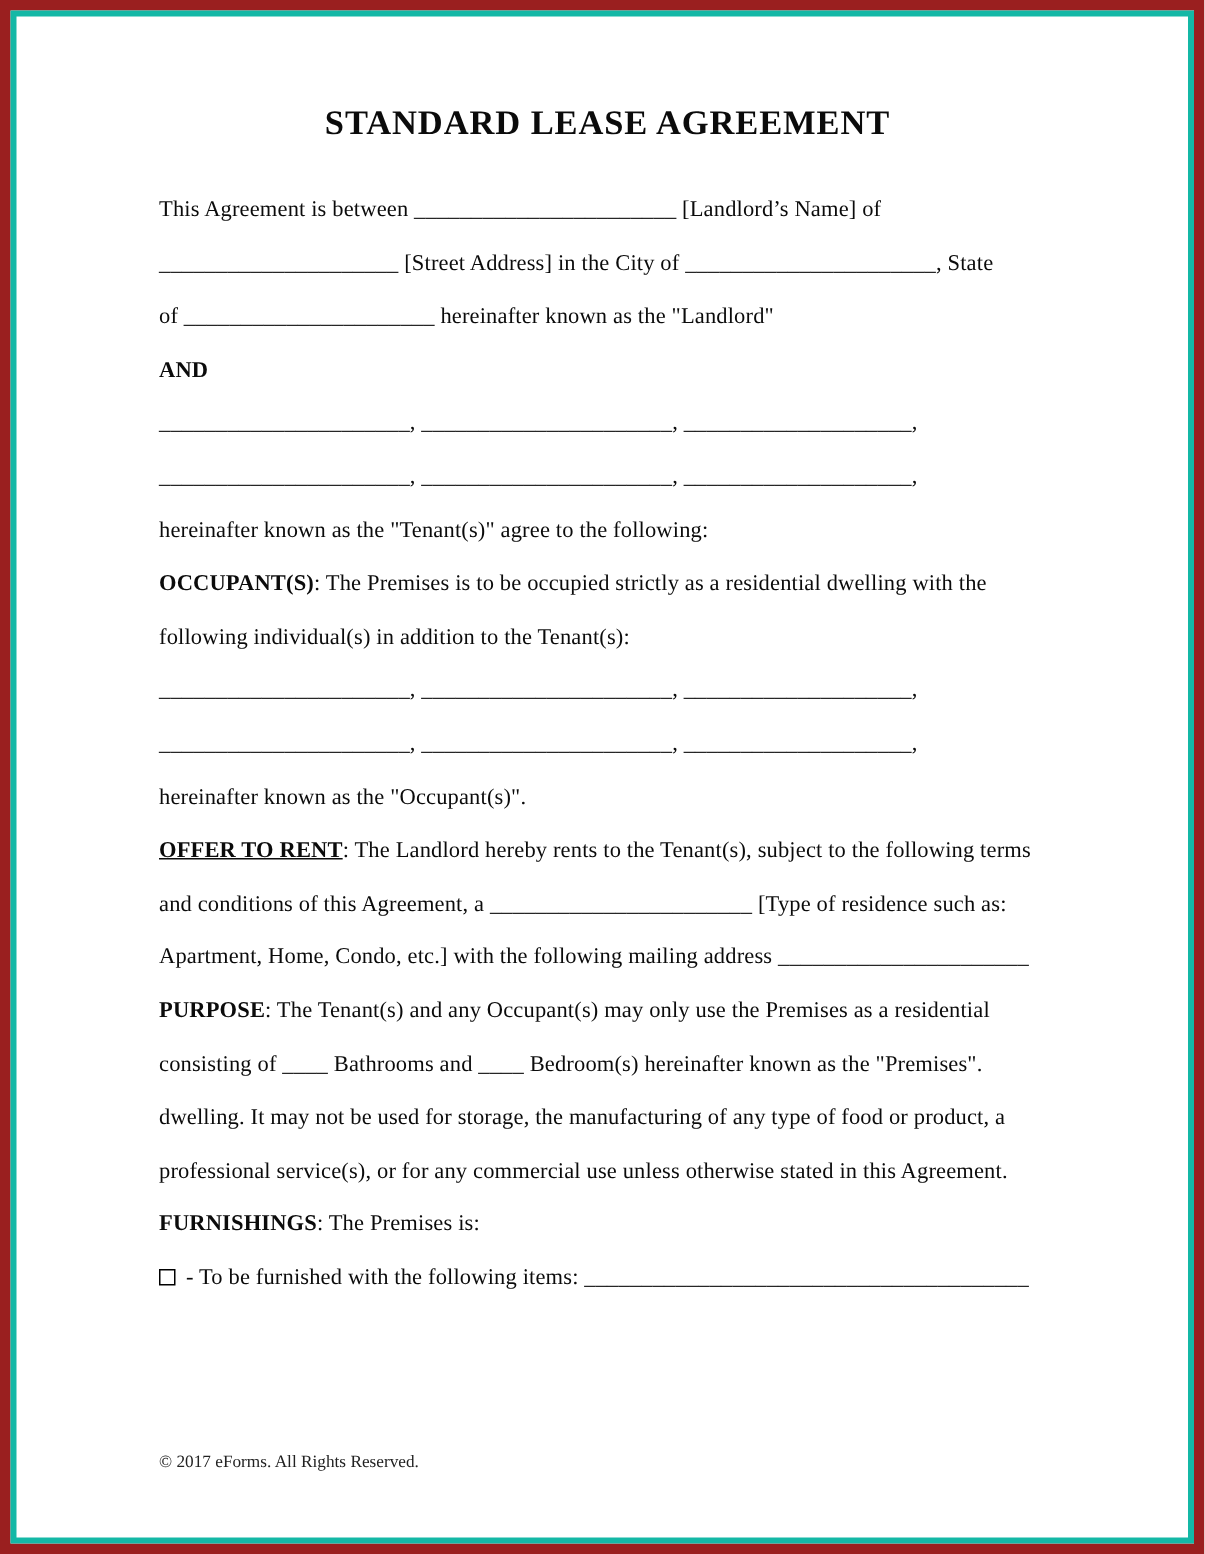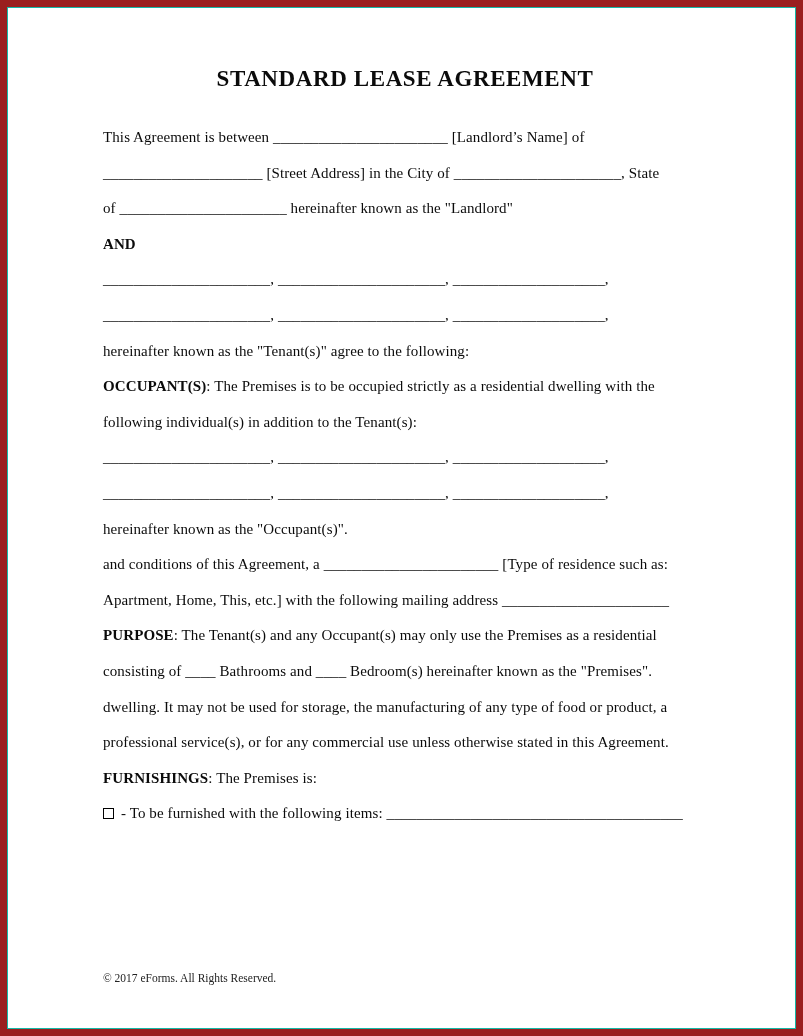--- a/index.html
+++ b/index.html
@@ -9,21 +9,21 @@
     width: 803px;
     height: 1036px;
     background: #9a1f1f;
     padding: 7px;
     position: relative;
   }
   .page {
     width: 100%;
     height: 100%;
     background: #ffffff;
-    border: 1px solid #14b8a6;
+    border: 4px solid #14b8a6;
     position: relative;
     overflow: hidden;
   }
   .content {
     padding: 56px 88px 0 95px;
     font-family: "Liberation Serif", "DejaVu Serif", serif;
     font-size: 15px;
     color: #0b0b0b;
   }
   .doc-title {
@@ -79,22 +79,25 @@
       <div class="doc-line">hereinafter known as the "Tenant(s)" agree to the following:</div>
 
       <div class="doc-line">
         <span class="b">OCCUPANT(S)</span><span>: The Premises is to be occupied strictly as a residential dwelling with the</span>
       </div>
       <div class="doc-line">following individual(s) in addition to the Tenant(s):</div>
       <div class="doc-line">______________________, ______________________, ____________________,</div>
       <div class="doc-line">______________________, ______________________, ____________________,</div>
       <div class="doc-line">hereinafter known as the "Occupant(s)".</div>
 
+      <div class="doc-line">
+        <span class="bu">OFFER TO RENT</span><span>: The Landlord hereby rents to the Tenant(s), subject to the following terms</span>
+      </div>
       <div class="doc-line">and conditions of this Agreement, a _______________________ [Type of residence such as:</div>
-      <div class="doc-line">Apartment, Home, This, etc.] with the following mailing address ______________________</div>
+      <div class="doc-line">Apartment, Home, Condo, etc.] with the following mailing address ______________________</div>
       <div class="doc-line">
         <span class="b">PURPOSE</span><span>: The Tenant(s) and any Occupant(s) may only use the Premises as a residential</span>
       </div>
 
       <div class="doc-line">consisting of ____ Bathrooms and ____ Bedroom(s) hereinafter known as the "Premises".</div>
       <div class="doc-line">dwelling. It may not be used for storage, the manufacturing of any type of food or product, a</div>
       <div class="doc-line">professional service(s), or for any commercial use unless otherwise stated in this Agreement.</div>
 
       <div class="doc-line">
         <span class="b">FURNISHINGS</span><span>: The Premises is:</span>

